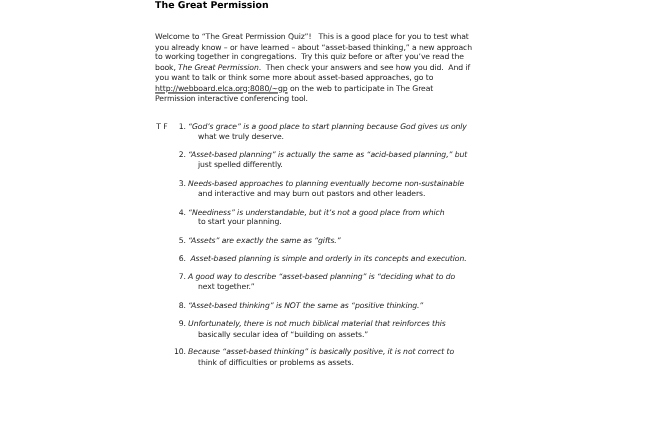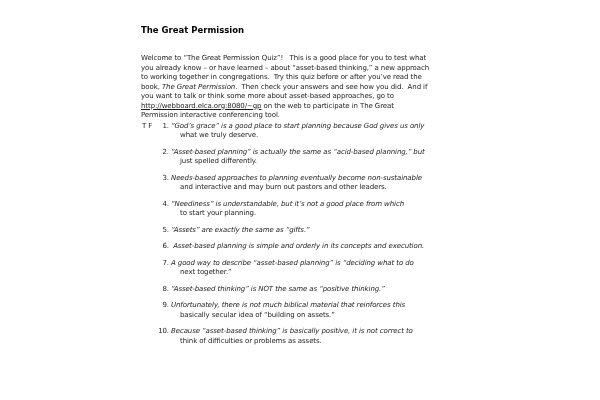--- a/index.html
+++ b/index.html
@@ -11,21 +11,21 @@
     overflow: hidden;
   }
   .page {
     position: relative;
     width: 600px; height: 400px;
     background: #ffffff;
   }
   .content {
     position: absolute;
     left: 141px;
-    top: 25px;
+    top: 0;
     width: 400px;
   }
   .title-block {
     color: #000000;
     font-weight: bold;
     font-size: 8.5px;
     line-height: 10px;
     letter-spacing: 0;
   }
   .title-block .tline { white-space: pre; }
@@ -36,21 +36,21 @@
     letter-spacing: -0.1px;
   }
   .intro .line { white-space: pre; }
   .intro i { font-style: italic; }
   .link {
     text-decoration: underline;
     color: #1c1c1c;
     cursor: pointer;
   }
   .quiz {
-    margin-top: 1px;
+    margin-top: 15px;
     font-size: 7px;
     line-height: 9.5px;
     letter-spacing: -0.1px;
   }
   .item {
     display: flex;
     margin-bottom: 7px;
   }
   .col-tf {
     width: 17px;

